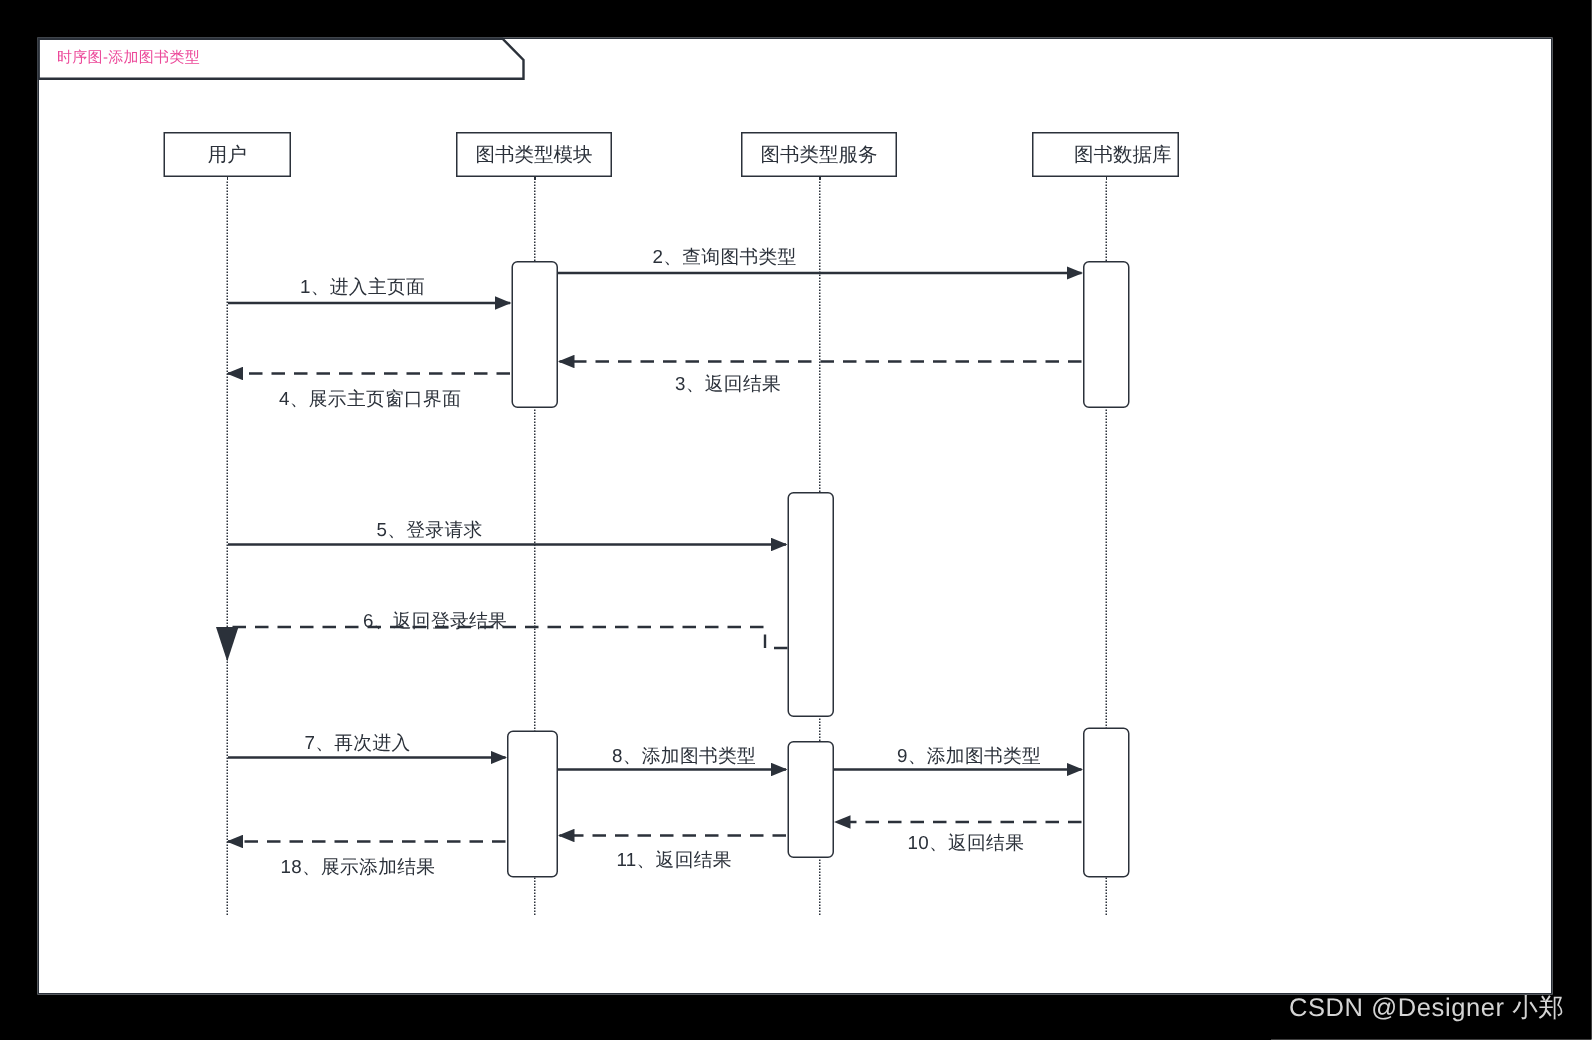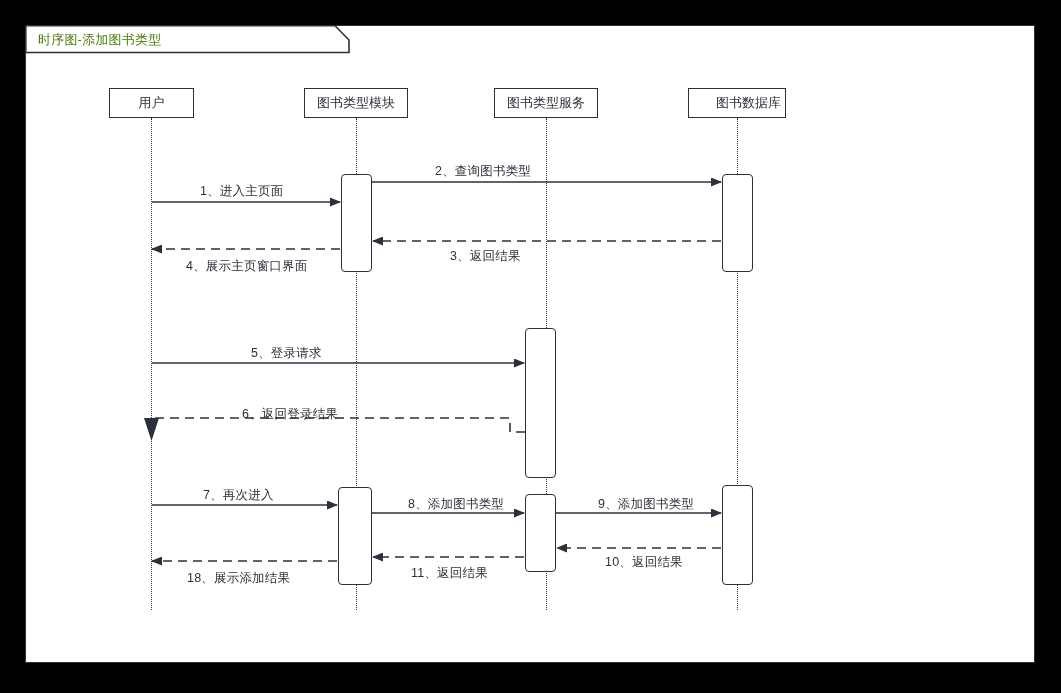--- a/index.html
+++ b/index.html
@@ -40,22 +40,22 @@
     left: 25px;
     top: 25px;
     width: 325px;
     height: 32px;
     overflow: visible;
   }
   .title-label {
     position: absolute;
     left: 38px;
     top: 31px;
-    font-size: 13px;
-    color: #4d7c0f;
+    font-size: 10px;
+    color: #ec4899;
     white-space: nowrap;
     letter-spacing: 0.2px;
   }
 
   
   .actor-box {
     position: absolute;
     box-sizing: border-box;
     background: #ffffff;
     border: 1.6px solid #2b313a;
@@ -194,14 +194,15 @@
   <div class="msg-label" style="left:186px; top:258px;">4、展示主页窗口界面</div>
   <div class="msg-label" style="left:251px; top:345px;">5、登录请求</div>
   <div class="msg-label" style="left:242px; top:406px;">6、返回登录结果</div>
   <div class="msg-label" style="left:203px; top:487px;">7、再次进入</div>
   <div class="msg-label" style="left:408px; top:496px;">8、添加图书类型</div>
   <div class="msg-label" style="left:598px; top:496px;">9、添加图书类型</div>
   <div class="msg-label" style="left:605px; top:554px;text-align:right;">10、返回结果</div>
   <div class="msg-label" style="left:411px; top:565px;">11、返回结果</div>
   <div class="msg-label" style="left:187px; top:570px;">18、展示添加结果</div>
 
+  <div class="watermark">CSDN @Designer 小郑</div>
 
 </div>
 
 </body></html>

